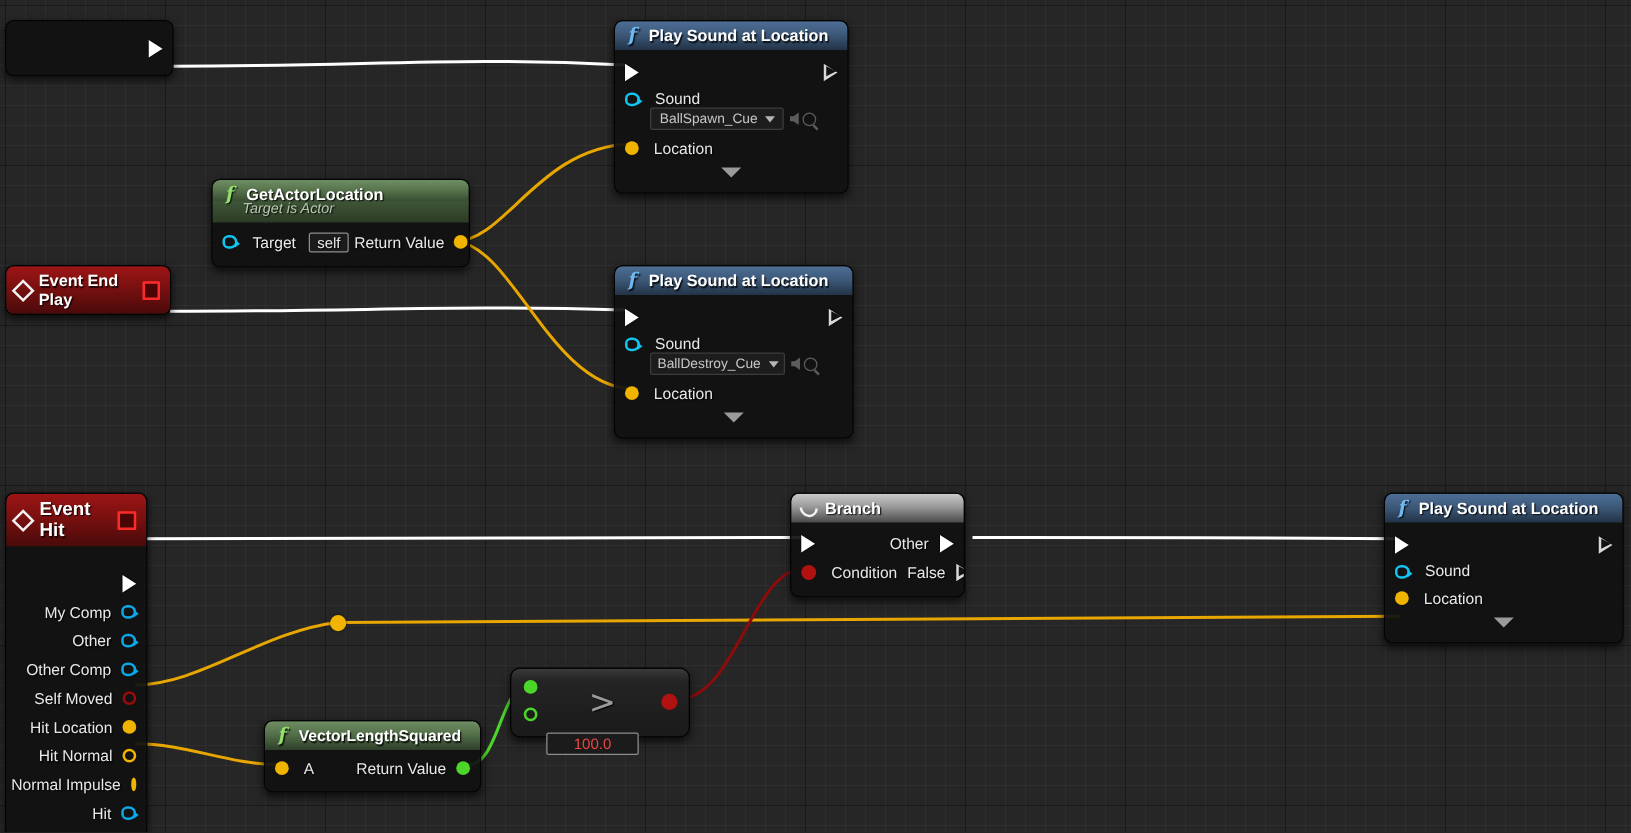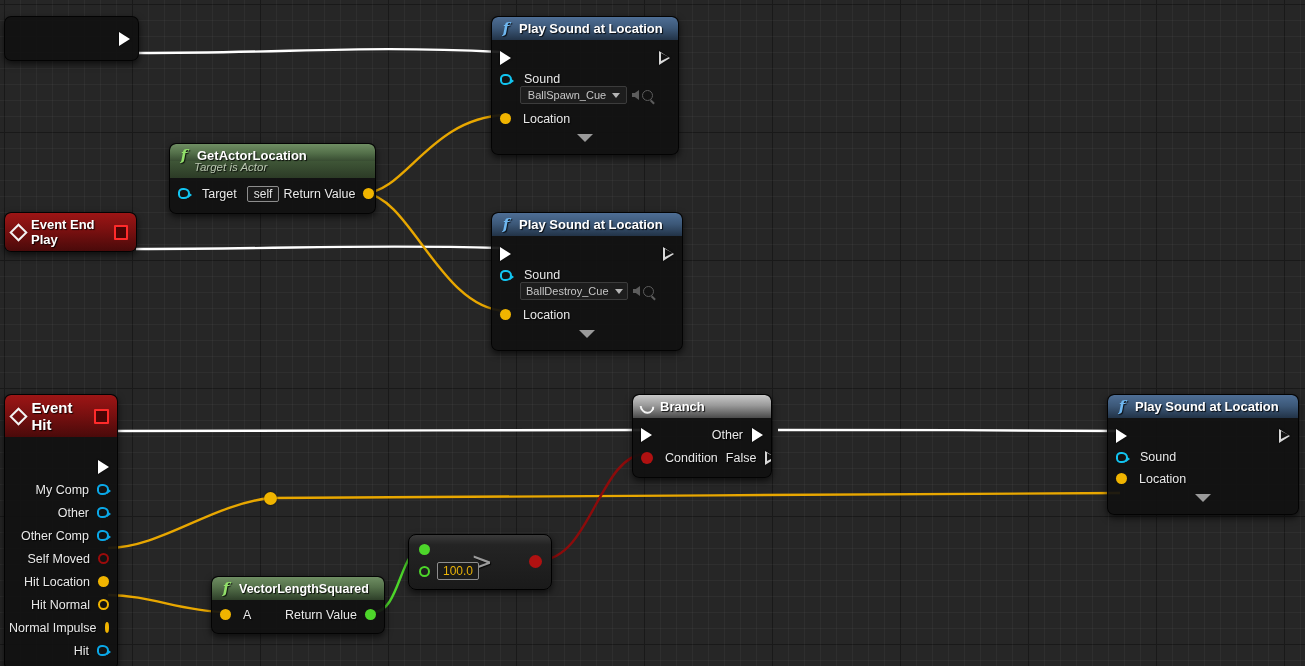--- a/index.html
+++ b/index.html
@@ -282,23 +282,24 @@
     font-size: 26px;
     color: #9b9b9b;
     font-family: "DejaVu Sans", sans-serif;
     text-shadow: 1px 1px 1px rgba(0,0,0,0.85);
     line-height: 1;
   }
   .val-box {
     border: 1px solid #8d8d8d;
     background: #1b1b1b;
     border-radius: 2px;
-    padding: 1px 5px;
+    padding: 1px 21px;
     font-size: 12px;
-    color: #eab308;
+    color: #ef4444;
+    margin-top: 24px;
   }
   .reroute {
     position: absolute;
     width: 13px; height: 13px;
     border-radius: 50%;
     z-index: 8;
     box-shadow: 0 0 2px rgba(0,0,0,0.8);
   }
 </style>
 </head>

